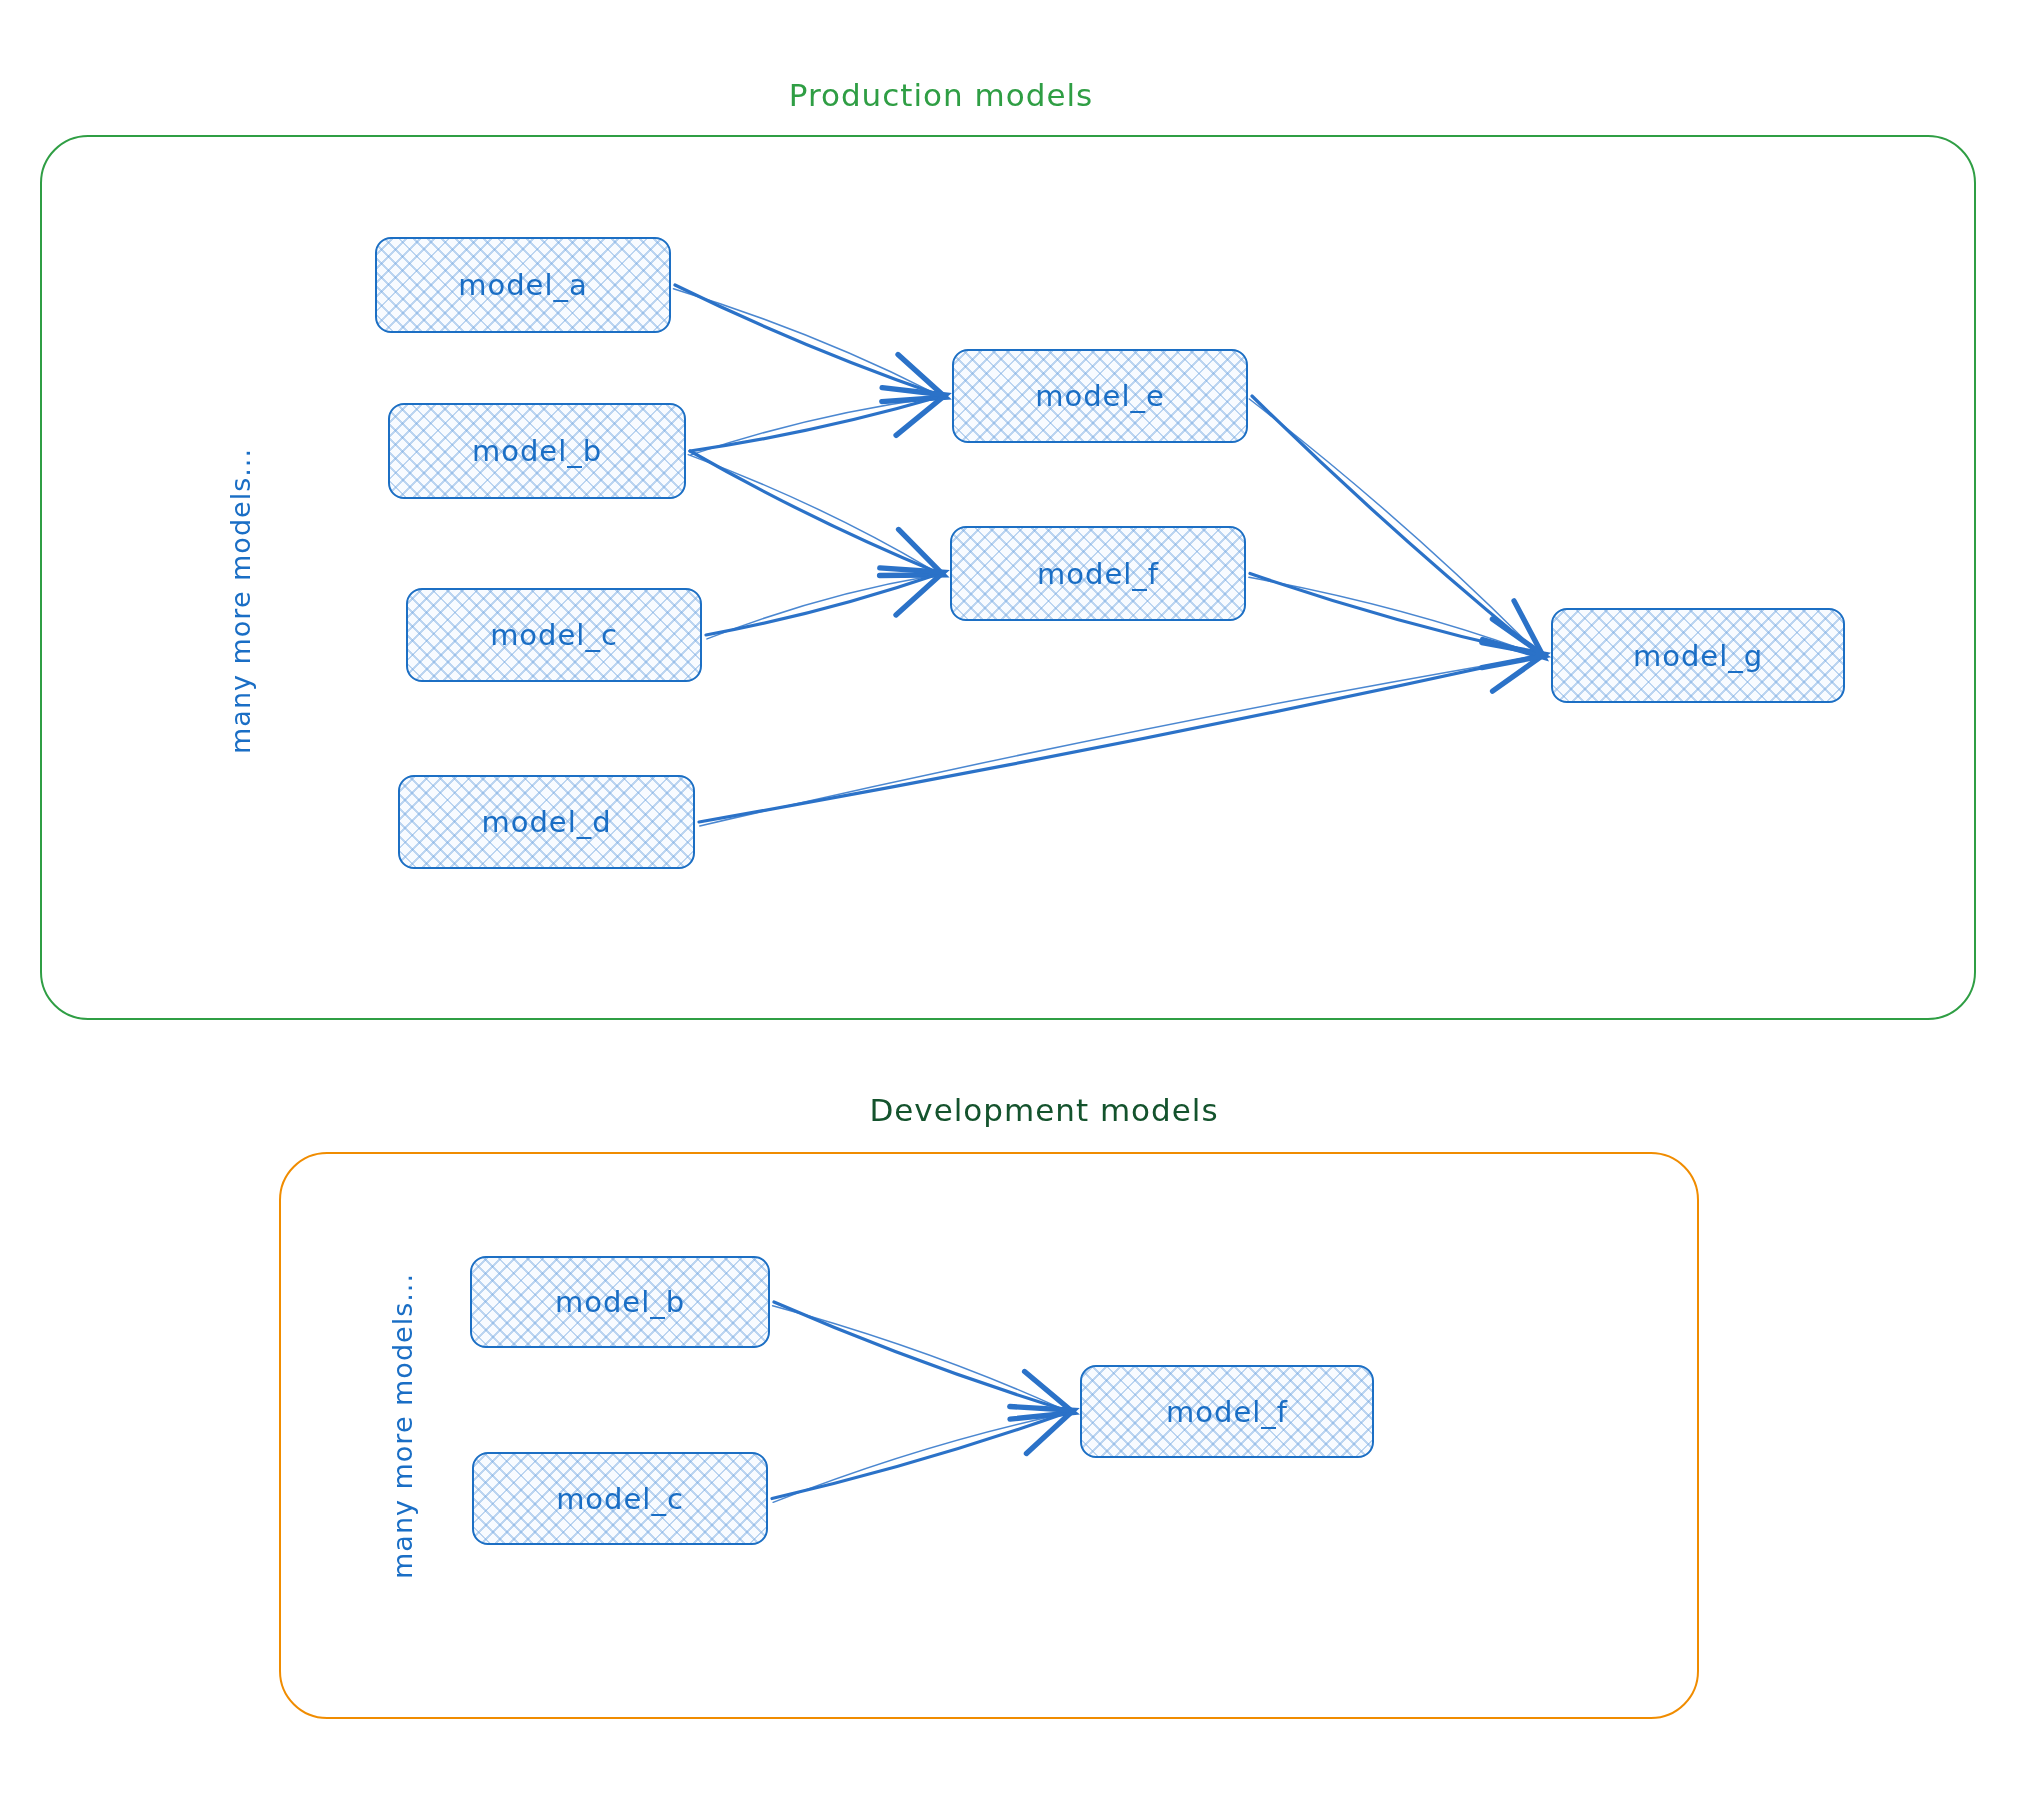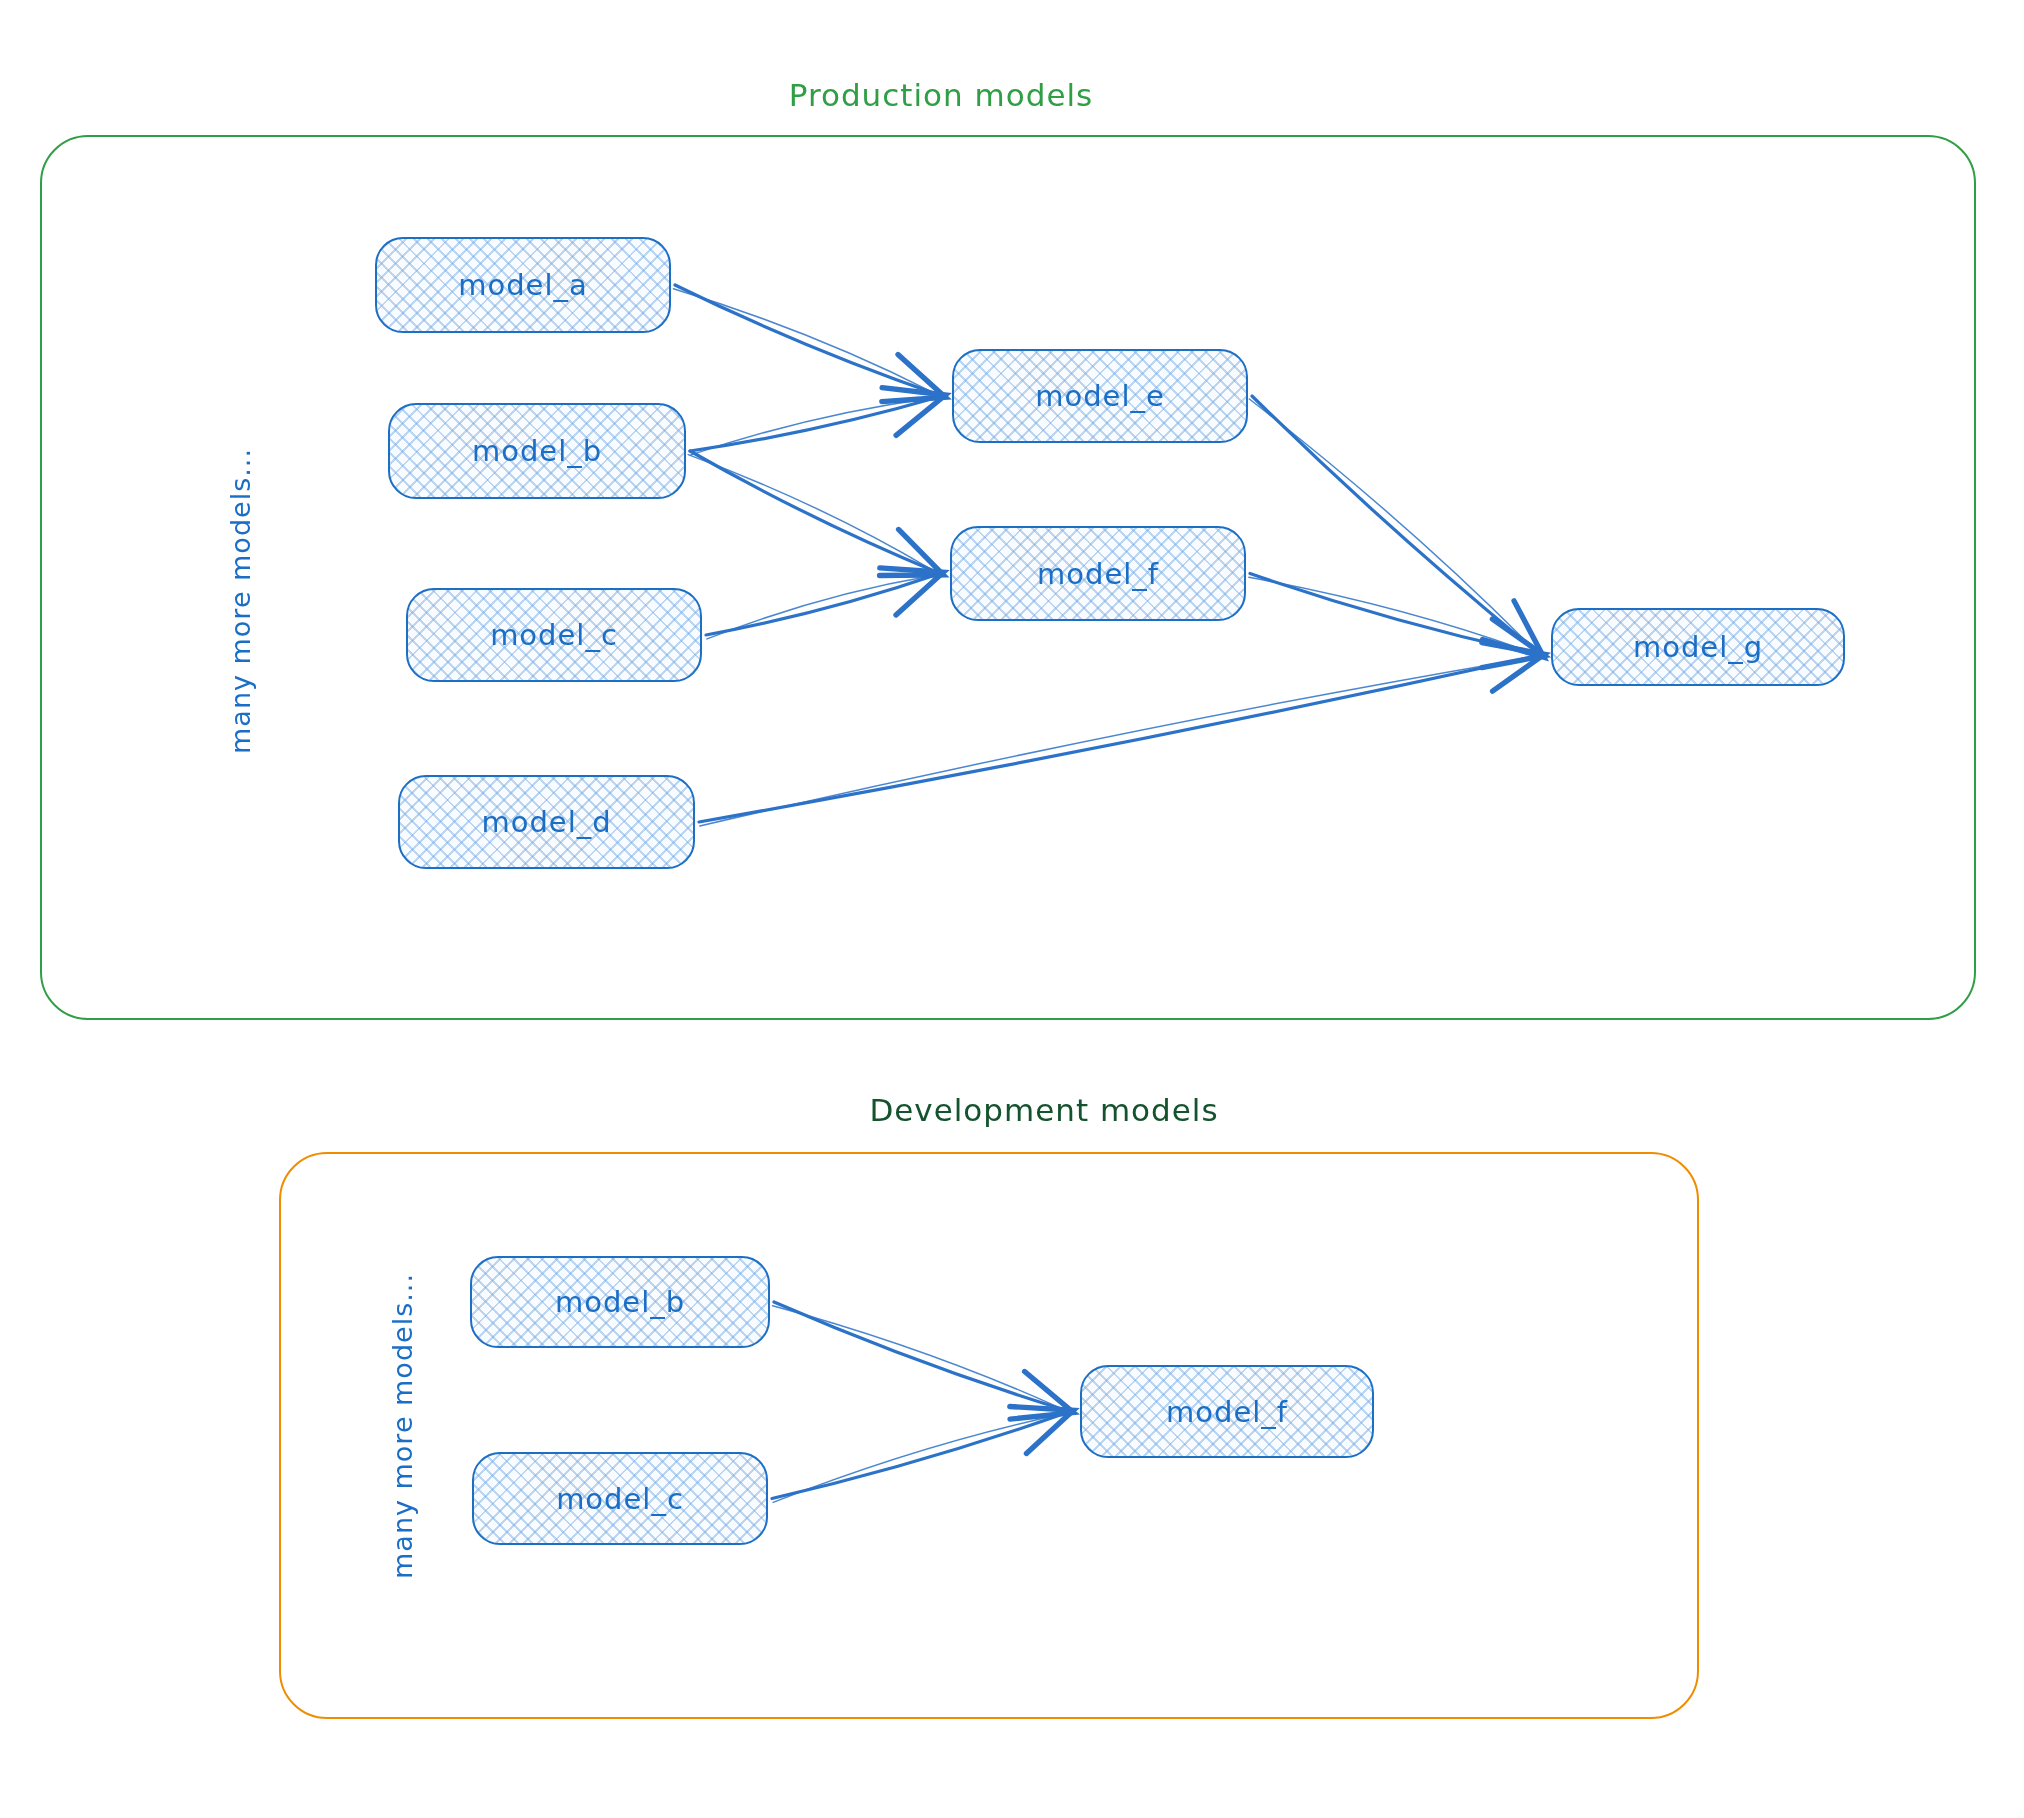--- a/index.html
+++ b/index.html
@@ -36,21 +36,21 @@
     color:var(--node-text,#2b74c9);
     font-size:27px;
     letter-spacing:1px;
     white-space:nowrap;
     z-index:4;
   }
   .node{
     position:absolute;
     box-sizing:border-box;
     border:2.5px solid var(--node-stroke,#1c6fc4);
-    border-radius:28px;
+    border-radius:16px;
     background:
       repeating-linear-gradient(45deg,  var(--node-hatch,rgba(115,167,224,.45)) 0 2px, transparent 2px 10px),
       repeating-linear-gradient(-45deg, var(--node-hatch,rgba(115,167,224,.45)) 0 2px, transparent 2px 10px),
       #f8fbff;
     display:flex;align-items:center;justify-content:center;
     z-index:2;
   }
   .node-label{
     color:var(--node-text,#1a6ec5);
     font-size:29px;
@@ -111,21 +111,21 @@
     </div>
     <div class="node" style="left: 398px; top: 775px; width: 297px; height: 94px;">
       <span class="node-label">model_d</span>
     </div>
     <div class="node" style="left: 952px; top: 349px; width: 296px; height: 94px;">
       <span class="node-label">model_e</span>
     </div>
     <div class="node" style="left: 950px; top: 526px; width: 296px; height: 95px;">
       <span class="node-label">model_f</span>
     </div>
-    <div class="node" style="left: 1551px; top: 608px; width: 294px; height: 78px;">
+    <div class="node" style="left: 1551px; top: 608px; width: 294px; height: 95px;">
       <span class="node-label">model_g</span>
     </div>
     <div class="node" style="left: 470px; top: 1256px; width: 300px; height: 92px;">
       <span class="node-label">model_b</span>
     </div>
     <div class="node" style="left: 472px; top: 1452px; width: 296px; height: 93px;">
       <span class="node-label">model_c</span>
     </div>
     <div class="node" style="left: 1080px; top: 1365px; width: 294px; height: 93px;">
       <span class="node-label">model_f</span>

